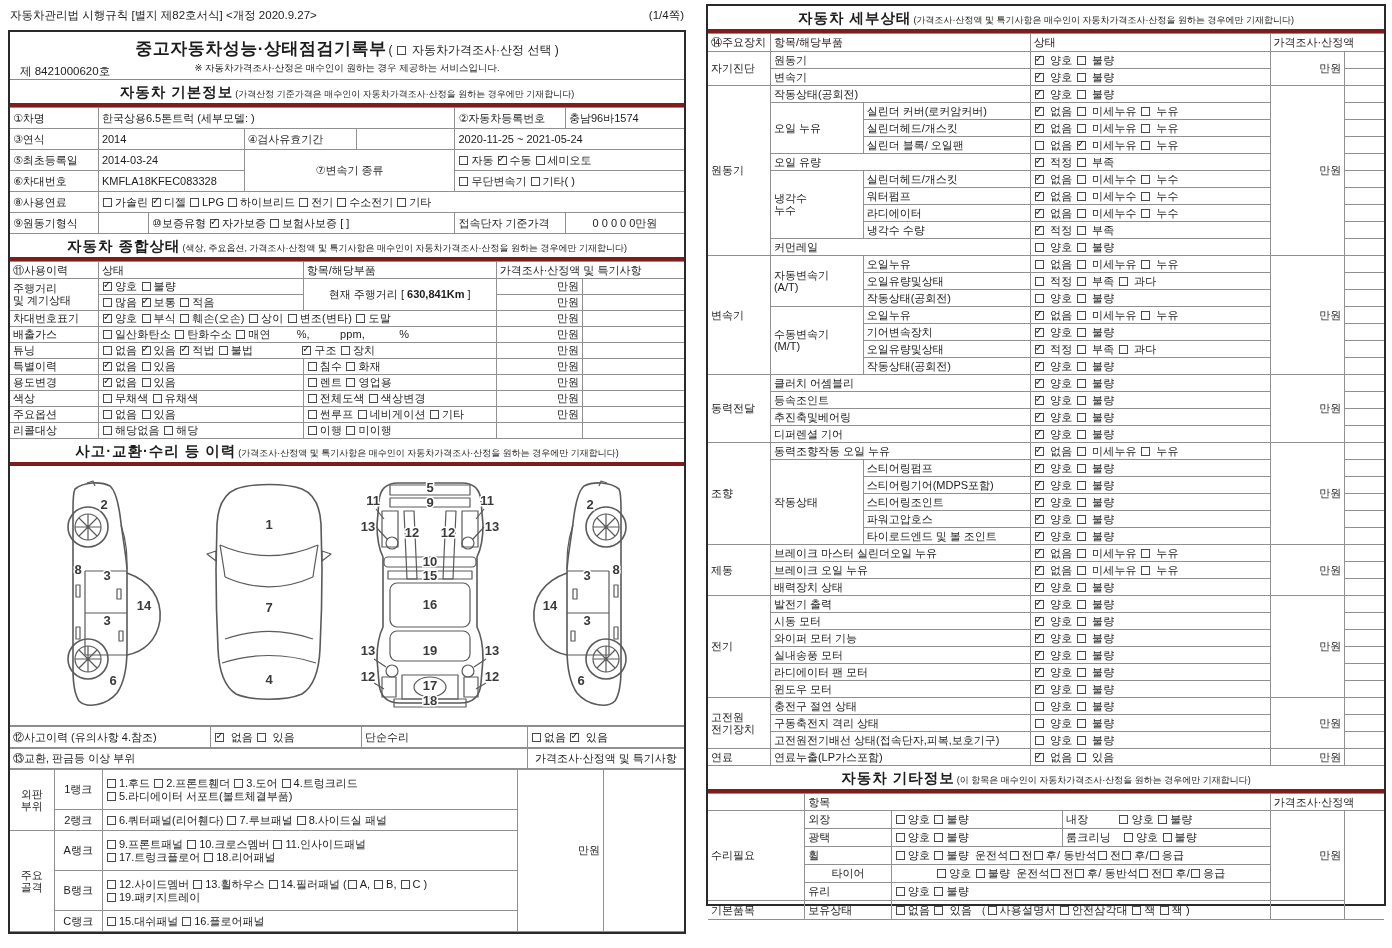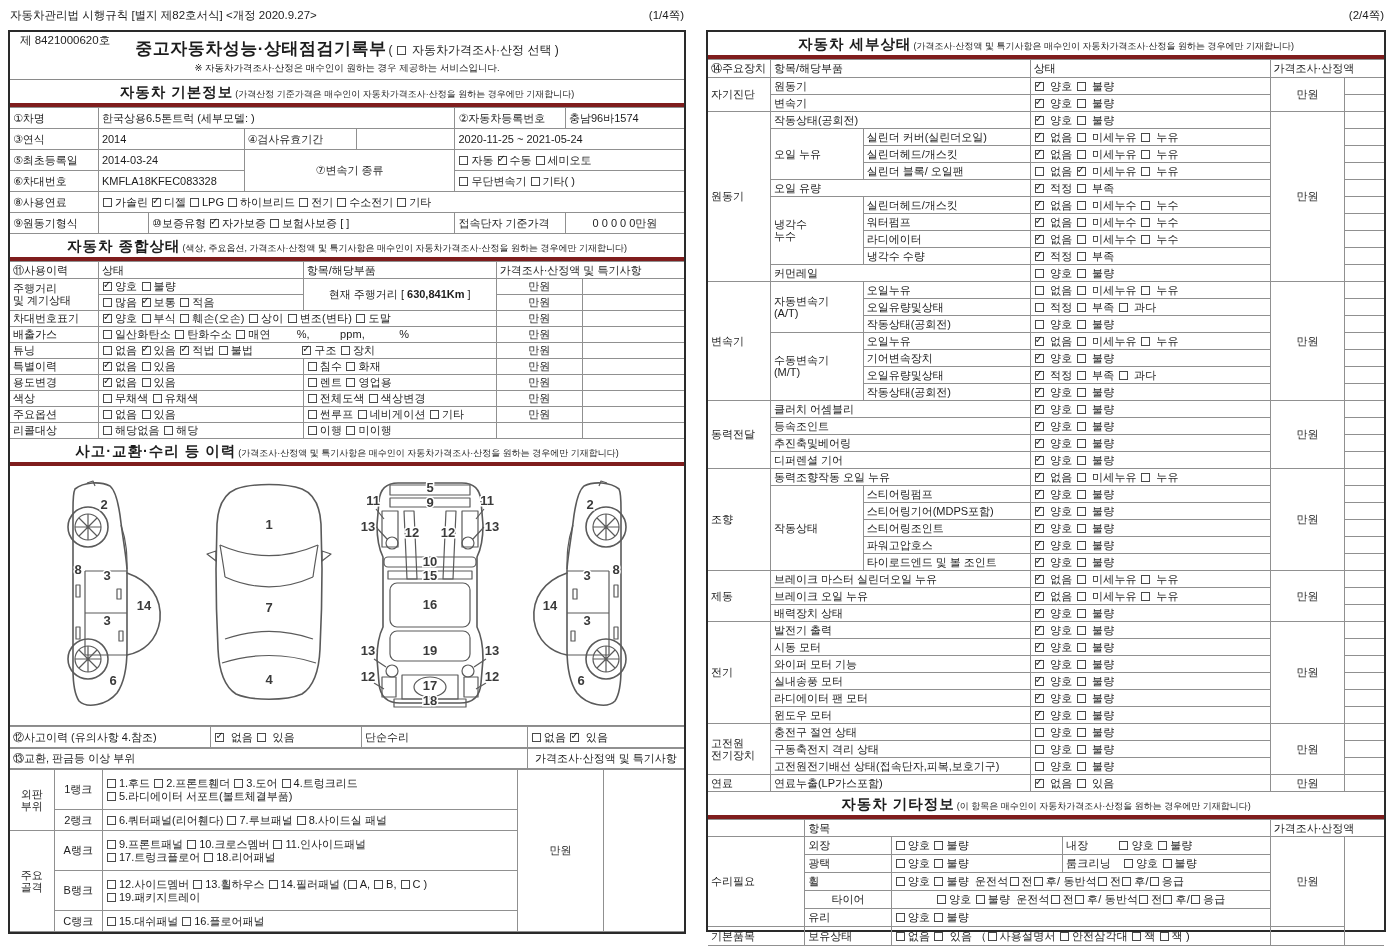--- a/index.html
+++ b/index.html
@@ -7,35 +7,35 @@
   .canvas{position:relative;width:1392px;height:948px;background:#fff;overflow:hidden}
   .page{position:absolute;top:4px}
   #p1{left:8px;width:678px}
   #p2{left:706px;width:680px}
   .pagehead{display:flex;justify-content:space-between;font-size:11.5px;padding:4px 2px 5px;height:26px}
   .pagehead.right{justify-content:flex-end}
   .docbox{border:2px solid #2a2a2a;background:#fff;display:flex;flex-direction:column}
   #p1 .docbox{height:904px}
   #p2 .docbox{height:902px}
   .titlerow{position:relative;border-bottom:1px solid #8a8a8a;padding:5px 0 4px;text-align:center}
-  .docno{position:absolute;left:10px;top:1px;font-size:11.5px}
+  .docno{position:absolute;left:10px;top:32px;font-size:11.5px}
   .bigtitle{font-size:17px;font-weight:bold;letter-spacing:.5px}
   .titleopt{font-size:12px;margin-left:2px}
   .titlenote{font-size:9.5px;margin-top:2px}
   .sechead{border-bottom:4px solid #7f1d1d;text-align:center;padding:3px 0 2px;line-height:1.1}
   .sechead b{font-size:14.5px;letter-spacing:1px}
   .sechead .note{font-size:9px;margin-left:2px}
   .ft{border-collapse:collapse;table-layout:fixed;width:100%}
   .ft td{border:1px solid #909090;font-size:11px;padding:0 3px;vertical-align:middle;overflow:hidden;white-space:nowrap;line-height:1.12}
   .ft tr>td:first-child{border-left:none}
   .ft tr>td:last-child{border-right:none}
   .lb{padding-left:4px}
   .lf{padding-left:5px}
   .c{text-align:center}
-  .pr{text-align:center}
+  .pr{text-align:right}
   .sm{font-size:10px}
   .st{letter-spacing:.2px}
   .cb{display:inline-block;width:9px;height:9px;border:1px solid #4a4a4a;background:#fff;vertical-align:-1px;margin:0 3px 0 1px;position:relative}
   .cb.c::after{content:"\2713";position:absolute;left:-1px;top:-3px;font-size:10px;font-weight:bold;color:#1a1a1a;line-height:1}
   .gap{display:inline-block;height:1px}
   .legend{border-bottom:1px solid #8a8a8a;font-size:11px;padding:3px 6px 2px;line-height:1.4}
   .diagrams{display:flex;justify-content:space-evenly;align-items:center;border-bottom:1px solid #8a8a8a;flex:1;padding:2px 0}
   .sh{fill:none;stroke:#5a5a5a;stroke-width:1.6;stroke-linejoin:round;stroke-linecap:round}
   .sh2{fill:none;stroke:#5a5a5a;stroke-width:1.2;stroke-linejoin:round}
   .dnum{font-family:"Liberation Sans","DejaVu Sans",sans-serif;font-size:13px;font-weight:600;fill:#3a3a3a;text-anchor:middle;paint-order:stroke;stroke:#fff;stroke-width:3px}
@@ -367,23 +367,20 @@
                 <td class="c">C랭크</td>
                 <td class="lf"><span class="cb"></span>15.대쉬패널  <span class="cb"></span>16.플로어패널</td>
               </tr>
             </tbody>
           </table>
         </div>
     </div>
   </div>
 
   <div class="page" id="p2">
-    <div class="pagehead right">
-      <span>(2/4쪽)</span>
-    </div>
     <div class="docbox">
       <div class="sechead">
         <b>자동차 세부상태</b><span class="note">(가격조사·산정액 및 특기사항은 매수인이 자동차가격조사·산정을 원하는 경우에만 기재합니다)</span>
       </div>
       <div>
           <table class="ft">
             <colgroup>
               <col style="width: 62px;">
               <col style="width: 92px;">
               <col style="width: 166px;">
@@ -412,21 +409,21 @@
               </tr>
               <tr style="height: 17px;">
                 <td rowspan="10" class="lb">원동기</td>
                 <td colspan="2" class="lf">작동상태(공회전)</td>
                 <td class="lf st"><span class="cb c"></span> 양호  <span class="cb"></span> 불량</td>
                 <td rowspan="10" class="pr">만원</td>
                 <td></td>
               </tr>
               <tr style="height: 17px;">
                 <td rowspan="3" class="lf">오일 누유</td>
-                <td class="lf">실린더 커버(실린더오일)</td>
+                <td class="lf">실린더 커버(로커암커버)</td>
                 <td class="lf st"><span class="cb c"></span> 없음  <span class="cb"></span> 미세누유  <span class="cb"></span> 누유</td>
                 <td></td>
               </tr>
               <tr style="height: 17px;">
                 <td class="lf">실린더헤드/개스킷</td>
                 <td class="lf st"><span class="cb c"></span> 없음  <span class="cb"></span> 미세누유  <span class="cb"></span> 누유</td>
                 <td></td>
               </tr>
               <tr style="height: 17px;">
                 <td class="lf">실린더 블록/ 오일팬</td>

